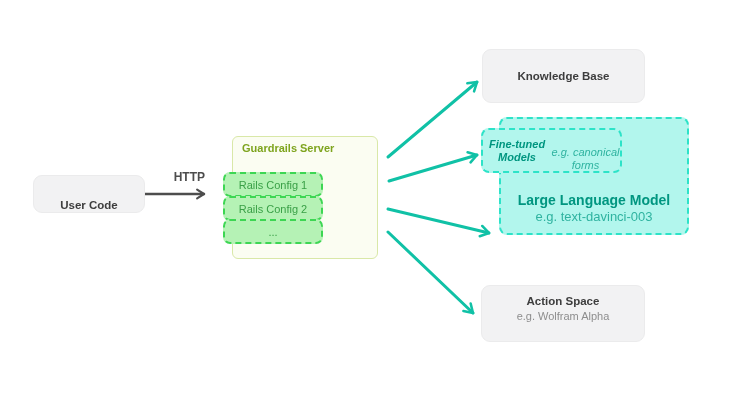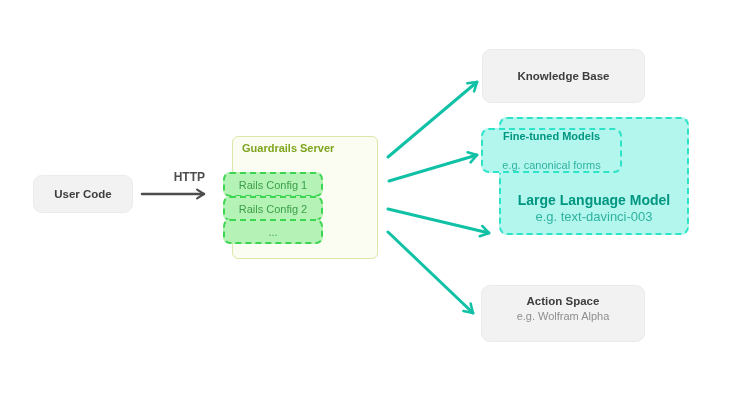--- a/index.html
+++ b/index.html
@@ -27,21 +27,21 @@
   .gray-node{
     background:var(--node-fill);
     border:1px solid var(--node-border);
     border-radius:9px;
     display:flex;flex-direction:column;align-items:center;justify-content:center;
     text-align:center;
   }
   .gray-title{font-size:11.5px;font-weight:700;color:var(--text-dark);line-height:14px;}
   .gray-sub{font-size:11px;font-weight:400;color:var(--text-gray);line-height:14px;margin-top:1px;}
 
-  .user-code{left:33px;top:175px;width:100px;height:38px;}
+  .user-code{left:33px;top:175px;width:112px;height:38px;justify-content:flex-end;}
   .knowledge-base{left:482px;top:49px;width:163px;height:54px;}
   .action-space{left:481px;top:285px;width:164px;height:57px;padding-bottom:10px;}
 
   .http-label{
     position:absolute;left:141px;top:169px;width:64px;
     text-align:right;font-size:12px;font-weight:700;color:var(--http-arrow);
     line-height:16px;
   }
 
   
@@ -76,22 +76,23 @@
     border:2px dashed var(--teal-border);
     border-radius:8px;
   }
   .llm{left:499px;top:117px;width:190px;height:118px;z-index:1;}
   .llm-text{position:absolute;top:72px;left:0;right:0;text-align:center;}
   .llm-title{font-size:14px;font-weight:700;color:var(--teal-text);line-height:18px;}
   .llm-sub{font-size:13px;font-weight:400;color:var(--teal-text-soft);line-height:16px;}
 
   .fine-tuned{
     left:481px;top:128px;width:141px;height:45px;z-index:2;
-    display:flex;flex-direction:column;align-items:center;justify-content:center;
+    display:flex;flex-direction:row;align-items:center;justify-content:center;
     text-align:center;
+    font-style:italic;
   }
   .ft-title{font-size:11px;font-weight:700;color:var(--teal-text);line-height:13px;}
   .ft-sub{font-size:11px;font-weight:400;color:var(--teal-text-soft);line-height:13px;margin-top:16px;}
 </style>
 </head>
 <body>
 
 <div class="canvas">
 
   <svg class="arrows" viewBox="0 0 750 402">

